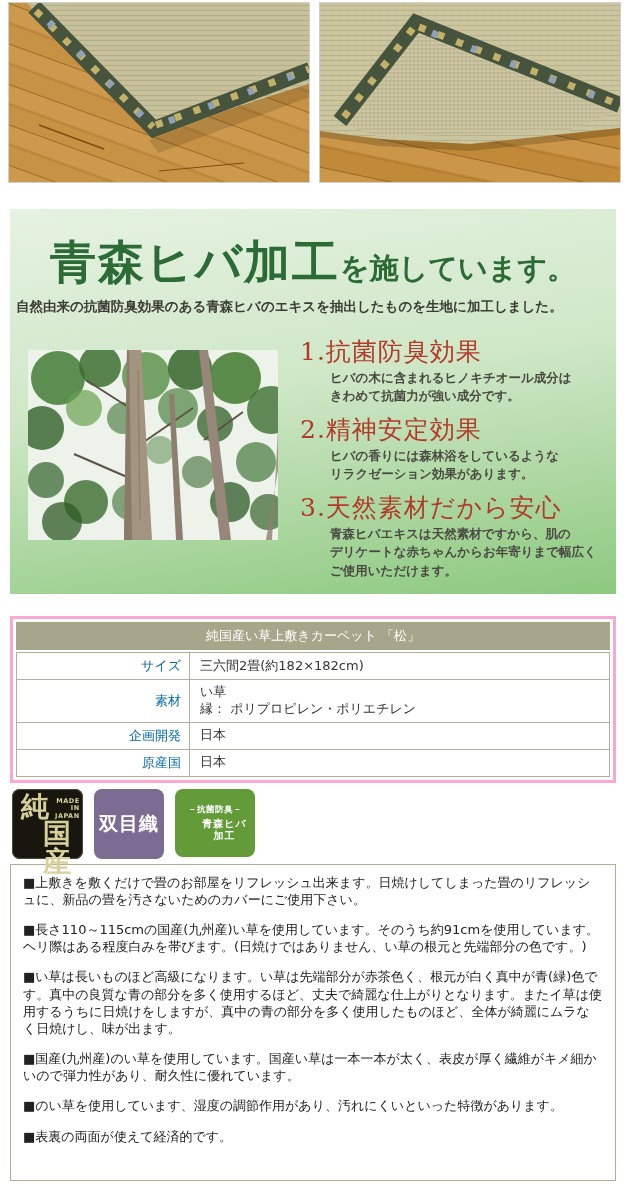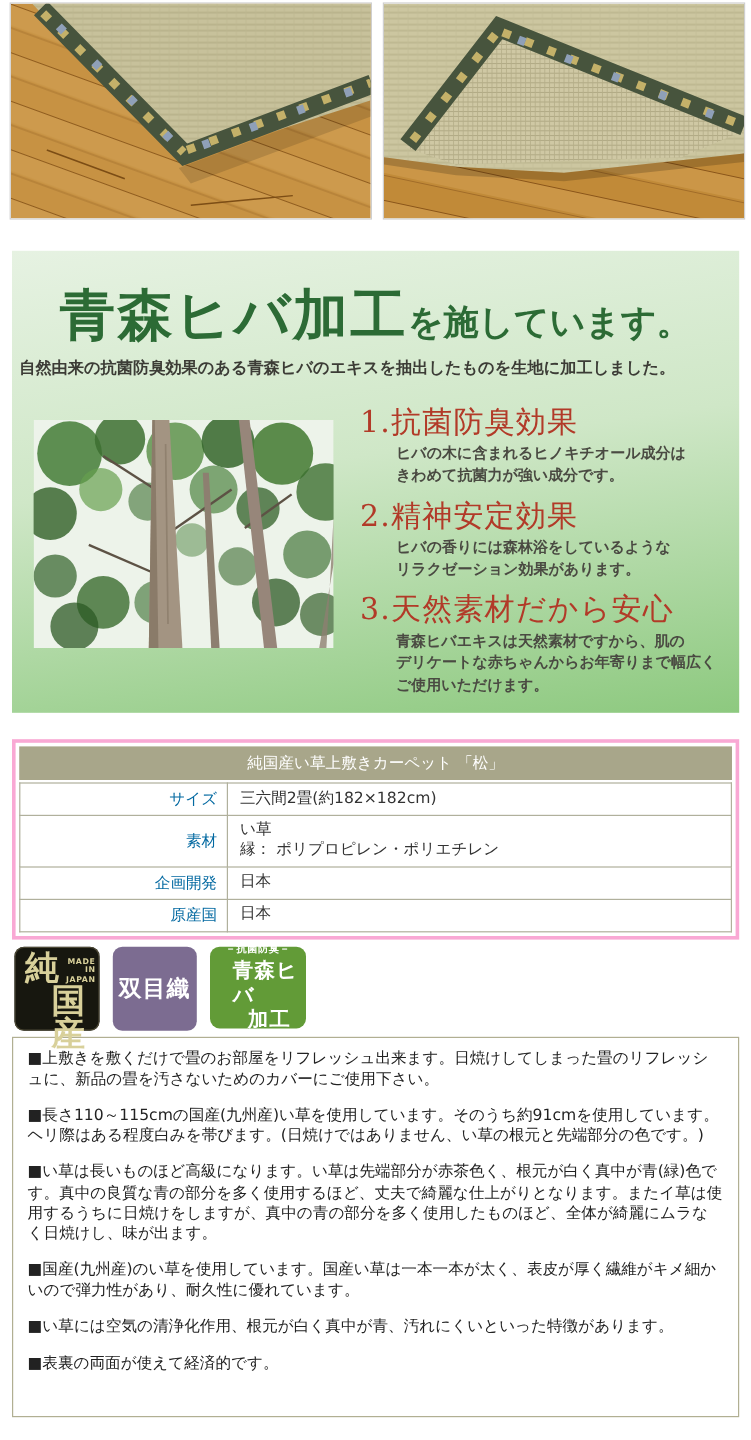--- a/index.html
+++ b/index.html
@@ -45,21 +45,21 @@
   .bb-top{display:flex;align-items:flex-start;}
   .bb-jun{font-size:28px;font-weight:bold;line-height:0.95;}
   .bb-made{font-size:6.5px;line-height:1.15;margin:4px 0 0 6px;letter-spacing:0.5px;text-align:right;
            font-family:"DejaVu Sans","Liberation Sans",sans-serif;font-weight:bold;}
   .bb-bottom{font-size:28px;font-weight:bold;line-height:1.0;letter-spacing:5px;text-align:right;}
   .badge-purple{width:70px;height:70px;background:#7c6c91;color:#fff;display:flex;align-items:center;
                 justify-content:center;font-size:19px;font-weight:bold;letter-spacing:1px;}
   .badge-green{width:80px;height:68px;background:#629b37;color:#fff;display:flex;flex-direction:column;
                align-items:center;justify-content:center;font-weight:bold;}
   .bg-top{font-size:8.5px;margin-bottom:2px;letter-spacing:0.5px;}
-  .bg-main{font-size:17px;line-height:1.2;letter-spacing:1px;margin-left:19px;}
+  .bg-main{font-size:10px;line-height:1.2;letter-spacing:1px;margin-left:19px;}
 
   
   .notes-box{margin:5px 10px 14px 10px;border:1px solid #b1af92;background:#fff;padding:9px 12px 22px 12px;}
   .notes-box p{margin:0 0 13px 0;font-size:13px;line-height:1.32;color:#222;}
 </style>
 </head>
 <body>
 
 <div class="page">
 
@@ -232,18 +232,18 @@
       <div class="bg-main">青森ヒバ</div>
       <div class="bg-main">加工</div>
     </div>
   </div>
 
   <section class="notes-box">
     <p>■上敷きを敷くだけで畳のお部屋をリフレッシュ出来ます。日焼けしてしまった畳のリフレッシュに、新品の畳を汚さないためのカバーにご使用下さい。</p>
     <p>■長さ110～115cmの国産(九州産)い草を使用しています。そのうち約91cmを使用しています。ヘリ際はある程度白みを帯びます。(日焼けではありません、い草の根元と先端部分の色です。)</p>
     <p>■い草は長いものほど高級になります。い草は先端部分が赤茶色く、根元が白く真中が青(緑)色です。真中の良質な青の部分を多く使用するほど、丈夫で綺麗な仕上がりとなります。またイ草は使用するうちに日焼けをしますが、真中の青の部分を多く使用したものほど、全体が綺麗にムラなく日焼けし、味が出ます。</p>
     <p>■国産(九州産)のい草を使用しています。国産い草は一本一本が太く、表皮が厚く繊維がキメ細かいので弾力性があり、耐久性に優れています。</p>
-    <p>■い草には空気の清浄化作用、根元が白く真中が青、汚れにくいといった特徴があります。</p>
+    <p>■のい草を使用しています、湿度の調節作用があり、汚れにくいといった特徴があります。</p>
     <p>■表裏の両面が使えて経済的です。</p>
 
   </section>
 
 </div>
 
 </body></html>

